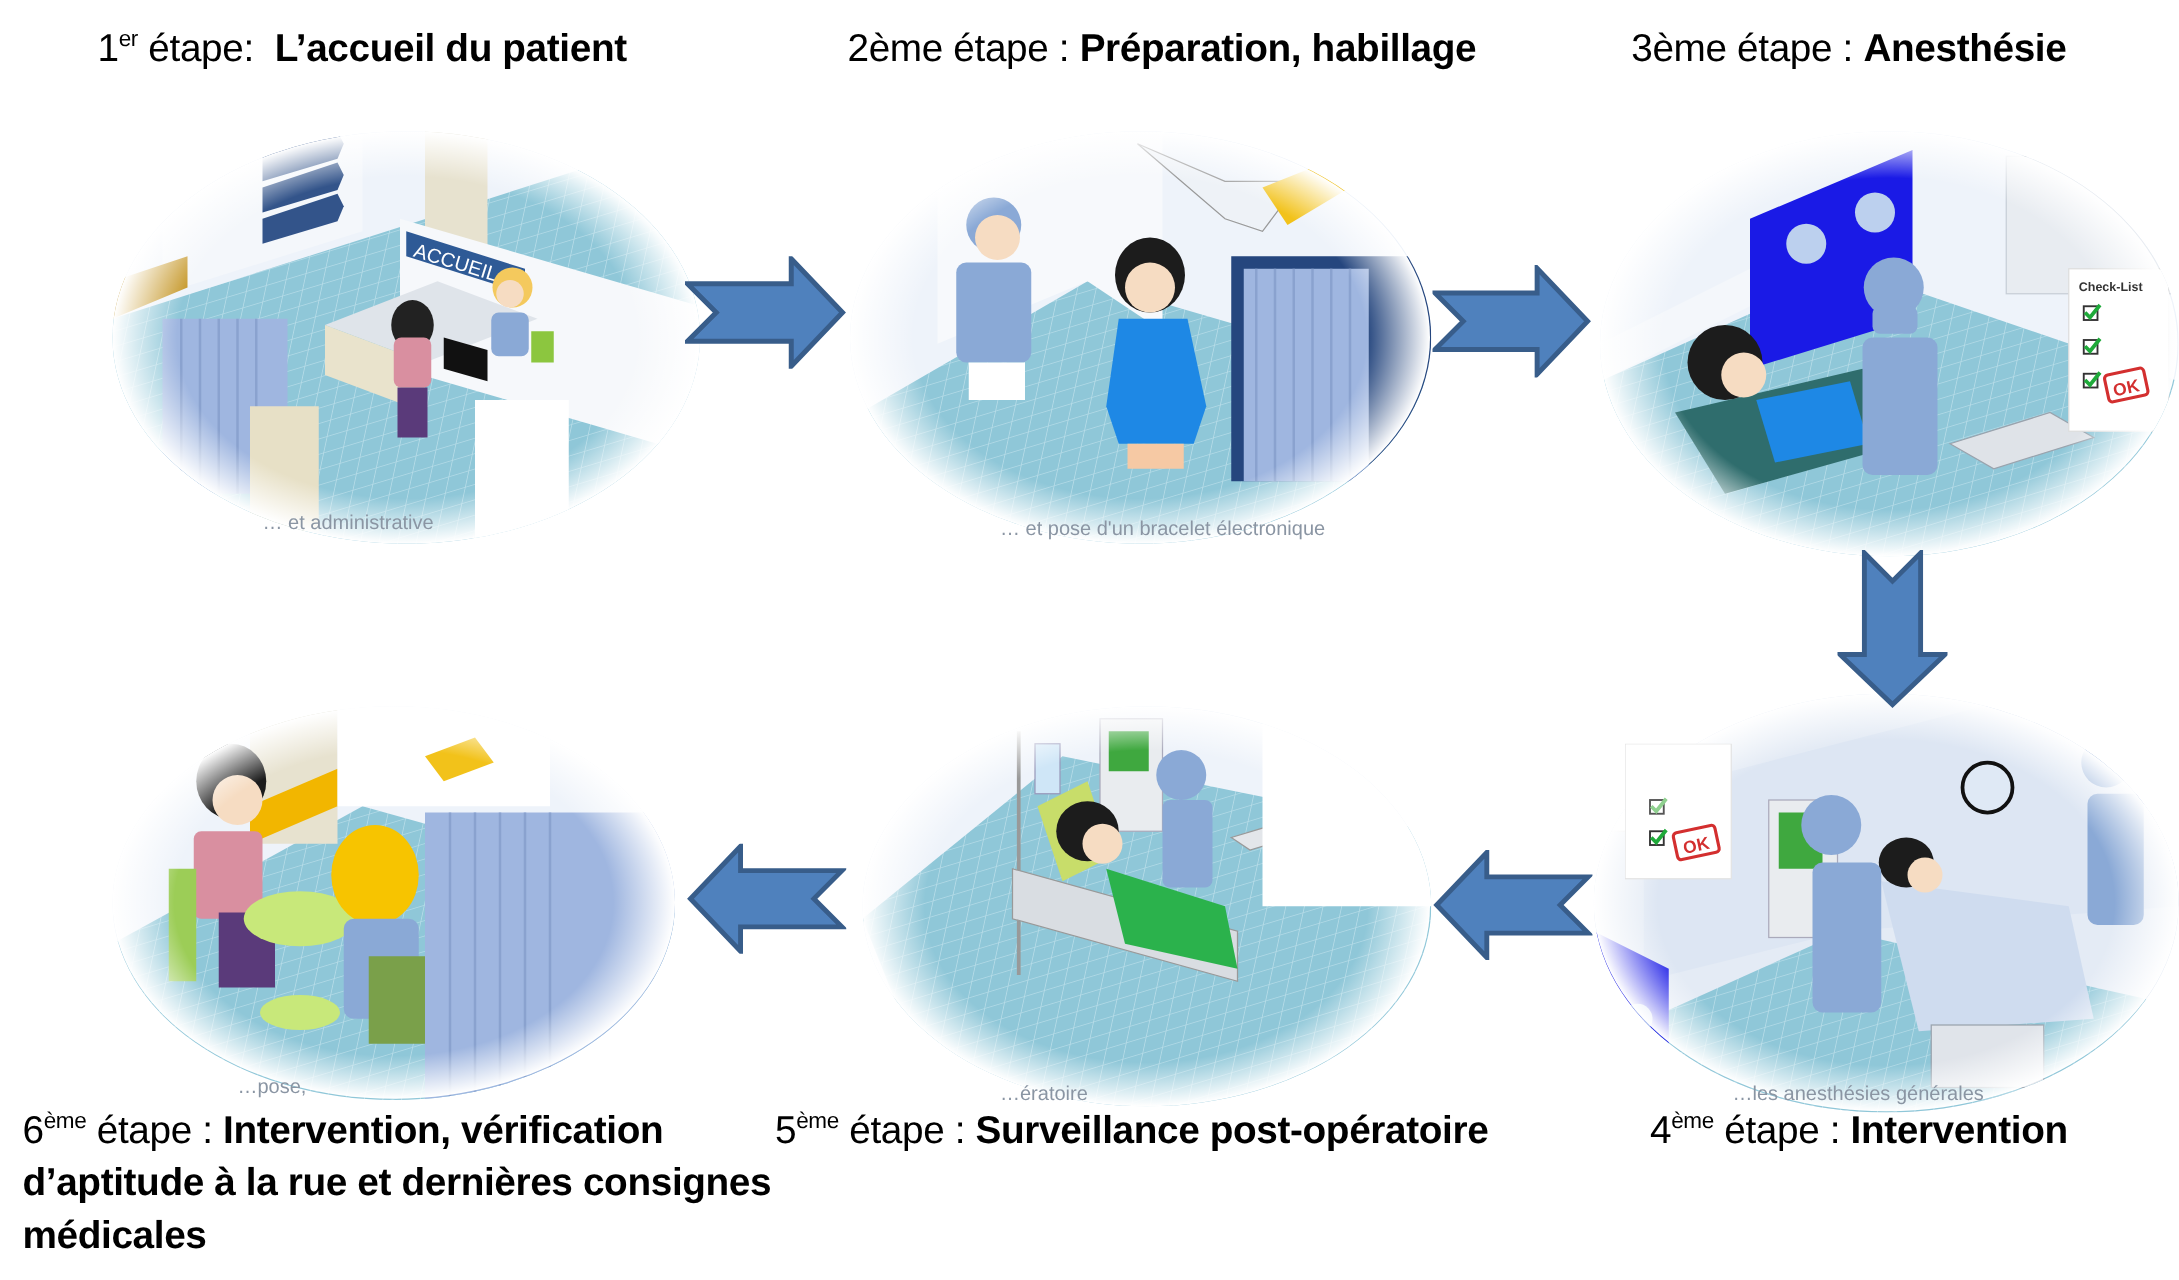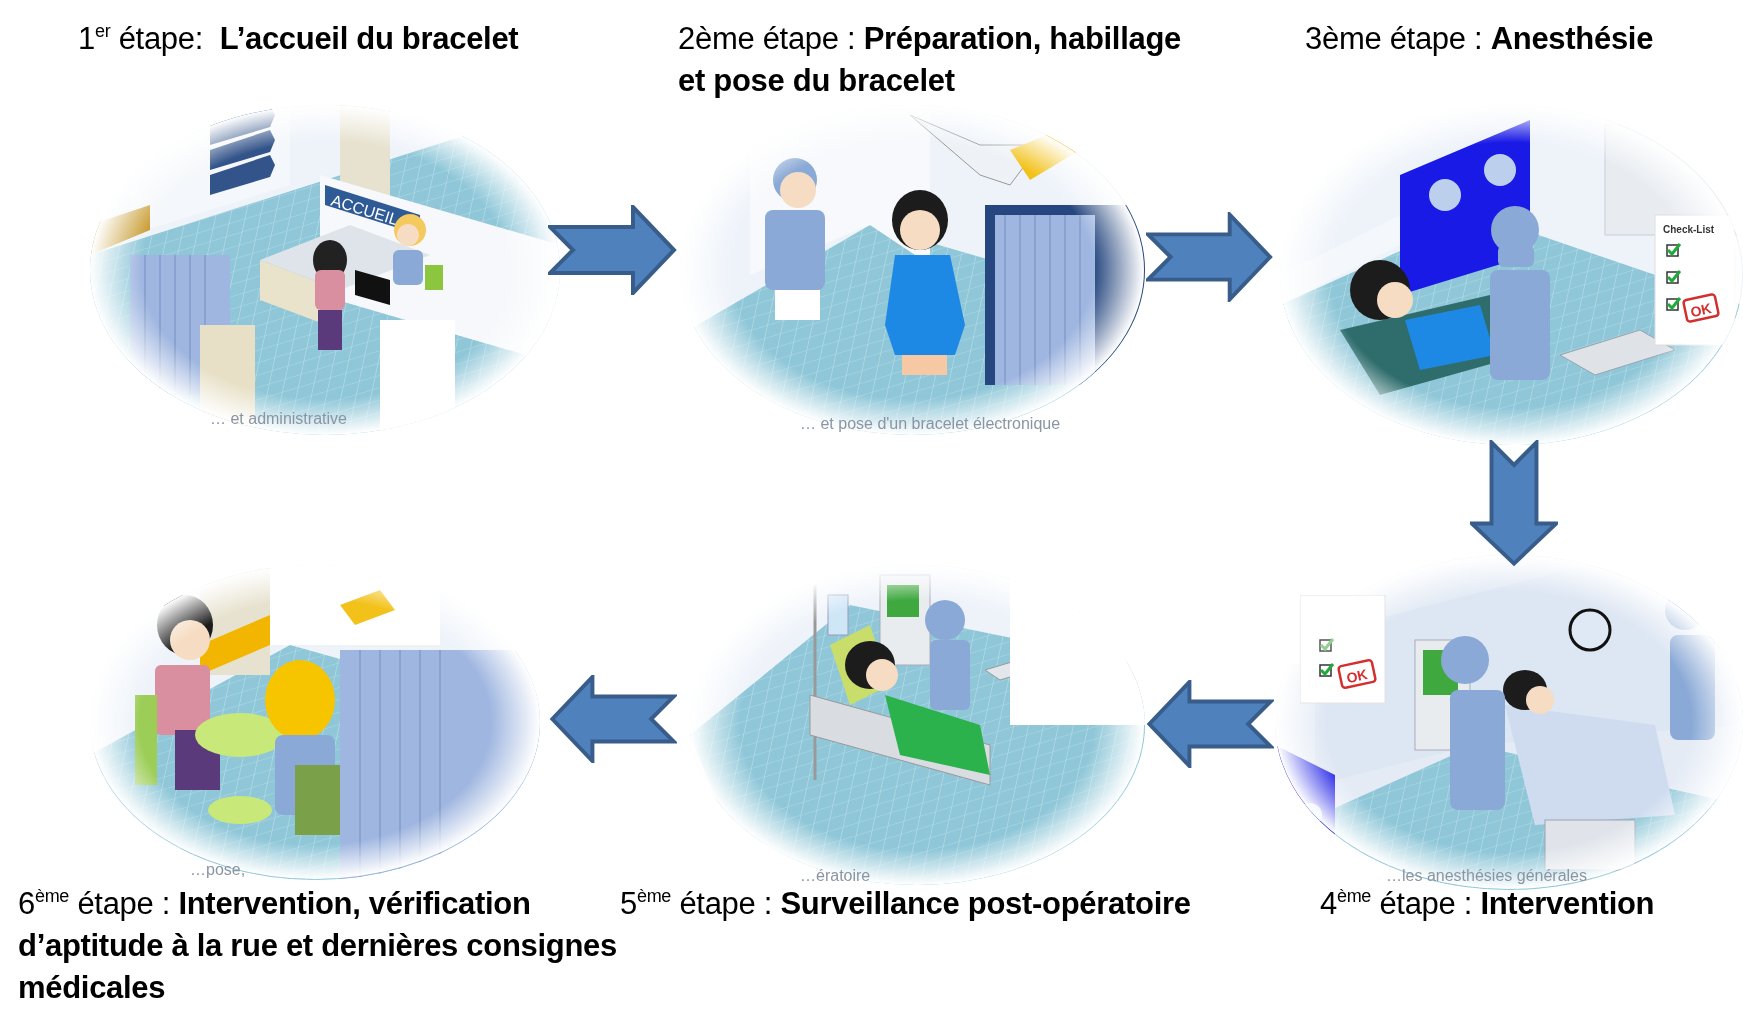--- a/index.html
+++ b/index.html
@@ -15,26 +15,25 @@
   .scene svg { display: block; width: 100%; height: 100%; }
   .caption { position: absolute; font-size: 16px; color: #8a95a3; white-space: nowrap; }
 
   .arrow { position: absolute; }
   .arrow svg { display: block; width: 100%; height: 100%; }
 </style>
 </head>
 <body>
 
 <div class="title" style="left:78px; top:18px;">
-  <span class="lbl"><span>1</span><sup>er</sup><span> étape</span></span><span style="white-space:pre;">:  </span><span class="desc">L’accueil du bracelet</span>
+  <span class="lbl"><span>1</span><sup>er</sup><span> étape</span></span><span style="white-space:pre;">:  </span><span class="desc">L’accueil du patient</span>
 </div>
 
 <div class="title" style="left:678px; top:18px;">
   <span class="lbl"><span>2ème</span><span style="white-space:pre;"> étape </span></span><span style="white-space:pre;">: </span><span class="desc">Préparation, habillage</span><br>
-  <span class="desc">et pose du bracelet</span>
 </div>
 
 <div class="title" style="left:1305px; top:18px;">
   <span class="lbl"><span>3ème</span><span style="white-space:pre;"> étape </span></span><span style="white-space:pre;">: </span><span class="desc">Anesthésie</span>
 </div>
 
 <div class="title" style="left:18px; top:883px;">
   <span class="lbl"><span>6</span><sup>ème</sup><span style="white-space:pre;"> étape </span></span><span style="white-space:pre;">: </span><span class="desc">Intervention, vérification</span><br>
   <span class="desc">d’aptitude à la rue et dernières consignes</span><br>
   <span class="desc">médicales</span>

